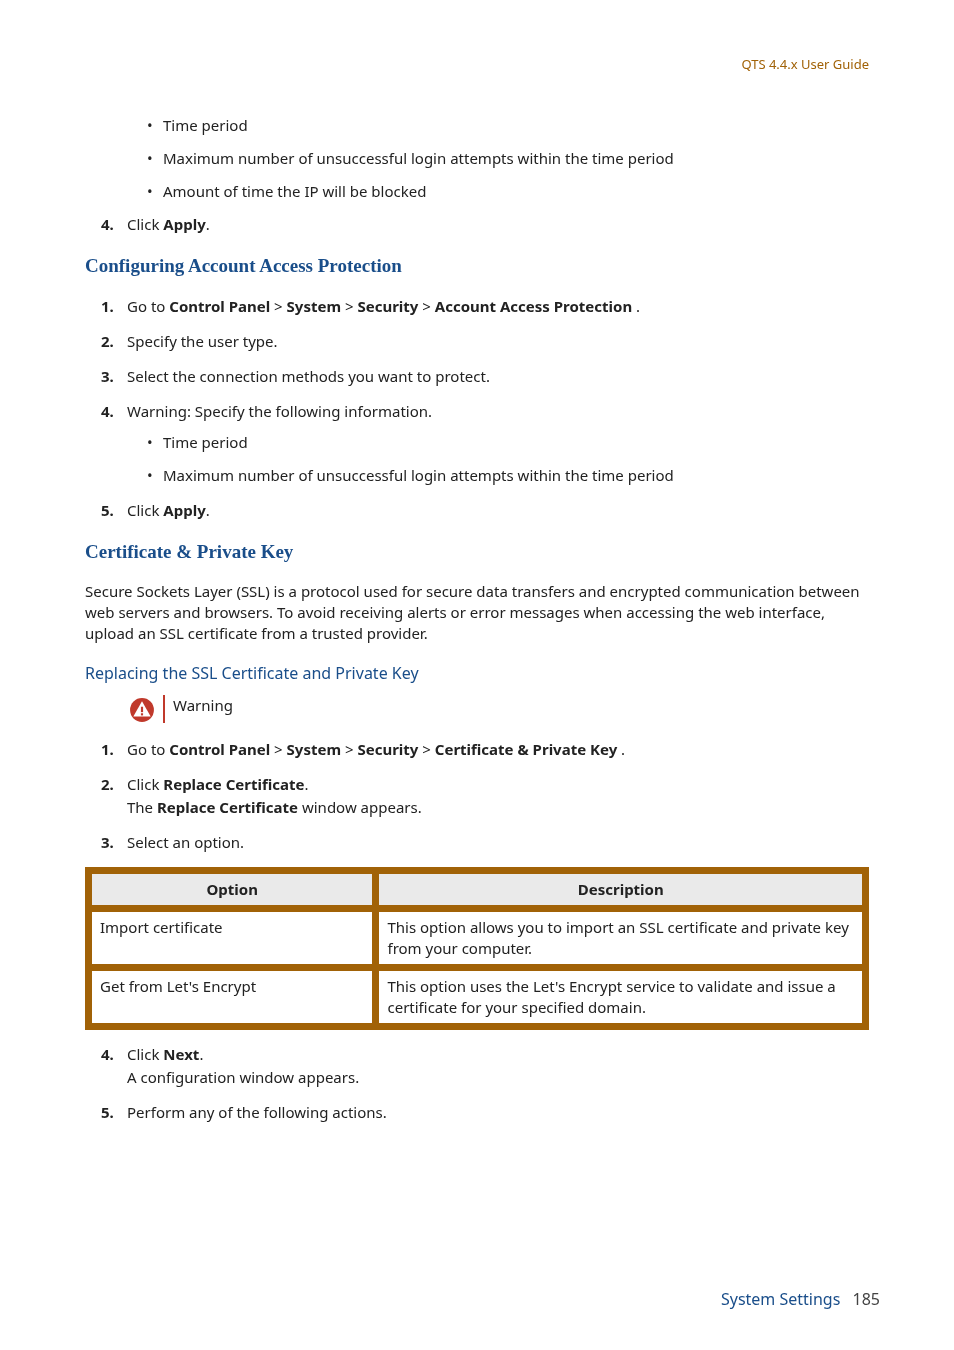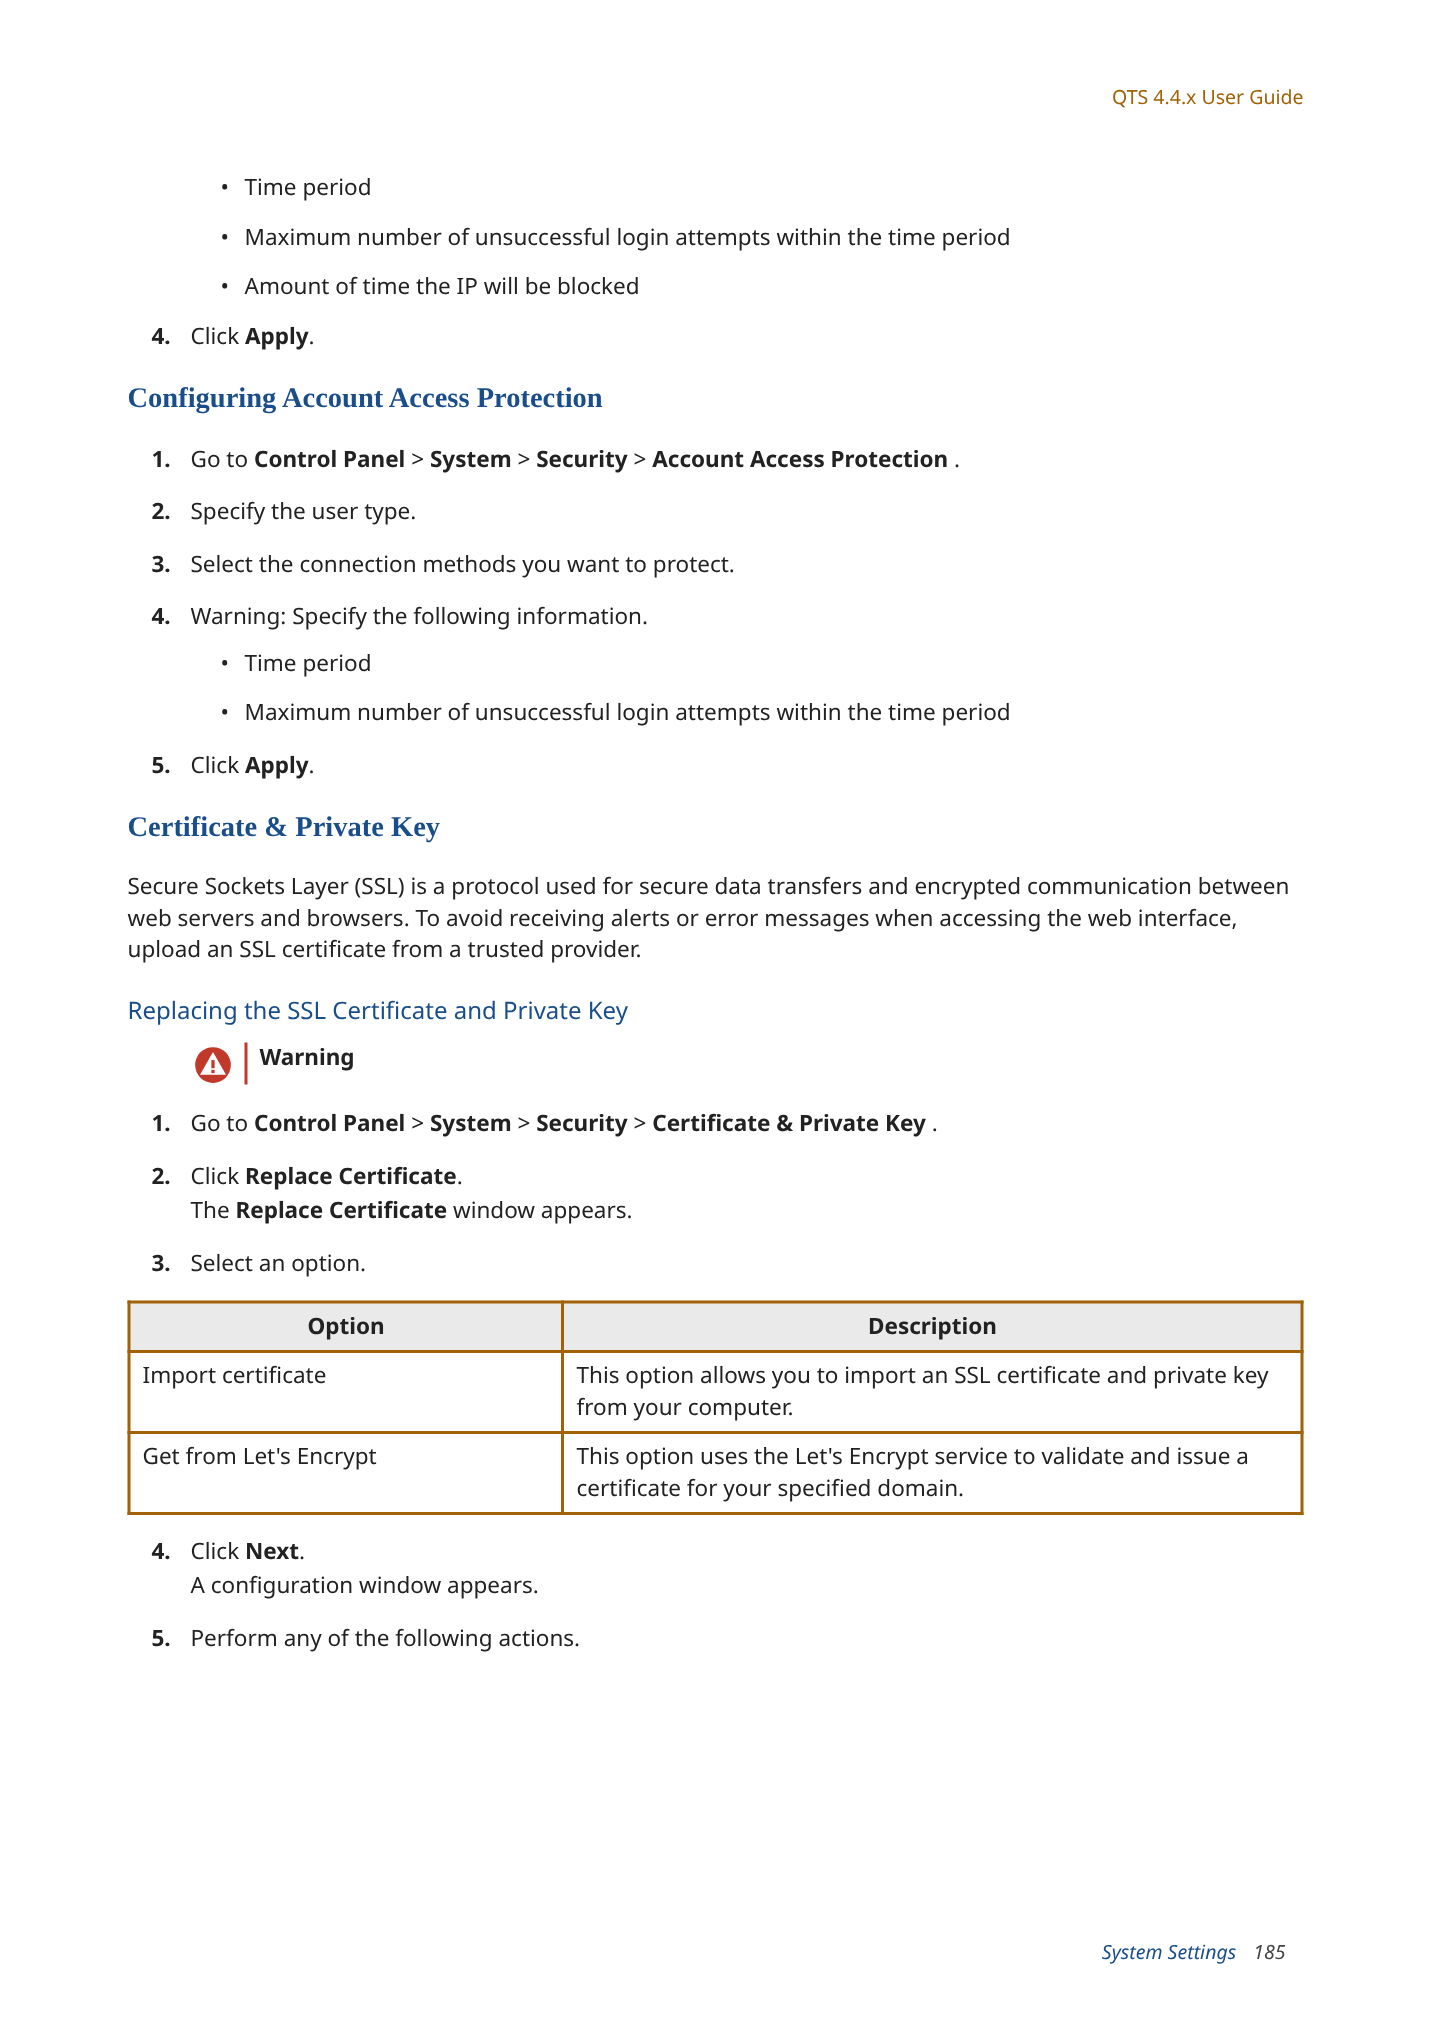--- a/index.html
+++ b/index.html
@@ -74,43 +74,42 @@
     padding-top: 2px;
   }
   .warn-icon svg { display: block; }
   .warn-bar {
     width: 2px;
     background: #c0392b;
     margin: 0 8px 0 6px;
     align-self: stretch;
   }
   .warn-text { flex: 1; }
-  .warn-title { font-weight: 700; }
+  .warn-title { font-weight: 400; }
   table.opts {
     border-collapse: collapse;
     width: 100%;
     margin-top: 6px;
     margin-bottom: 14px;
     font-size: 15px;
   }
   table.opts th, table.opts td {
-    border: 2px solid #a16207;
+    border: 7px solid #a16207;
     padding: 5px 8px;
     text-align: left;
     vertical-align: top;
   }
   table.opts th { background: #eaeaea; font-weight: 700; text-align: center; }
   table.opts th:first-child { width: 37%; }
   .footer {
     position: absolute;
     bottom: 40px;
-    right: 97px;
-    font-size: 13px;
+    right: 74px;
+    font-size: 16px;
     color: #1a4e8a;
-    font-style: italic;
   }
   .footer .pg { color: #444; margin-left: 8px; }
   .subtext { margin-top: 2px; }
 </style>
 </head>
 <body>
 
 <div class="header-right">QTS 4.4.x User Guide</div>
 
 <div class="content">

